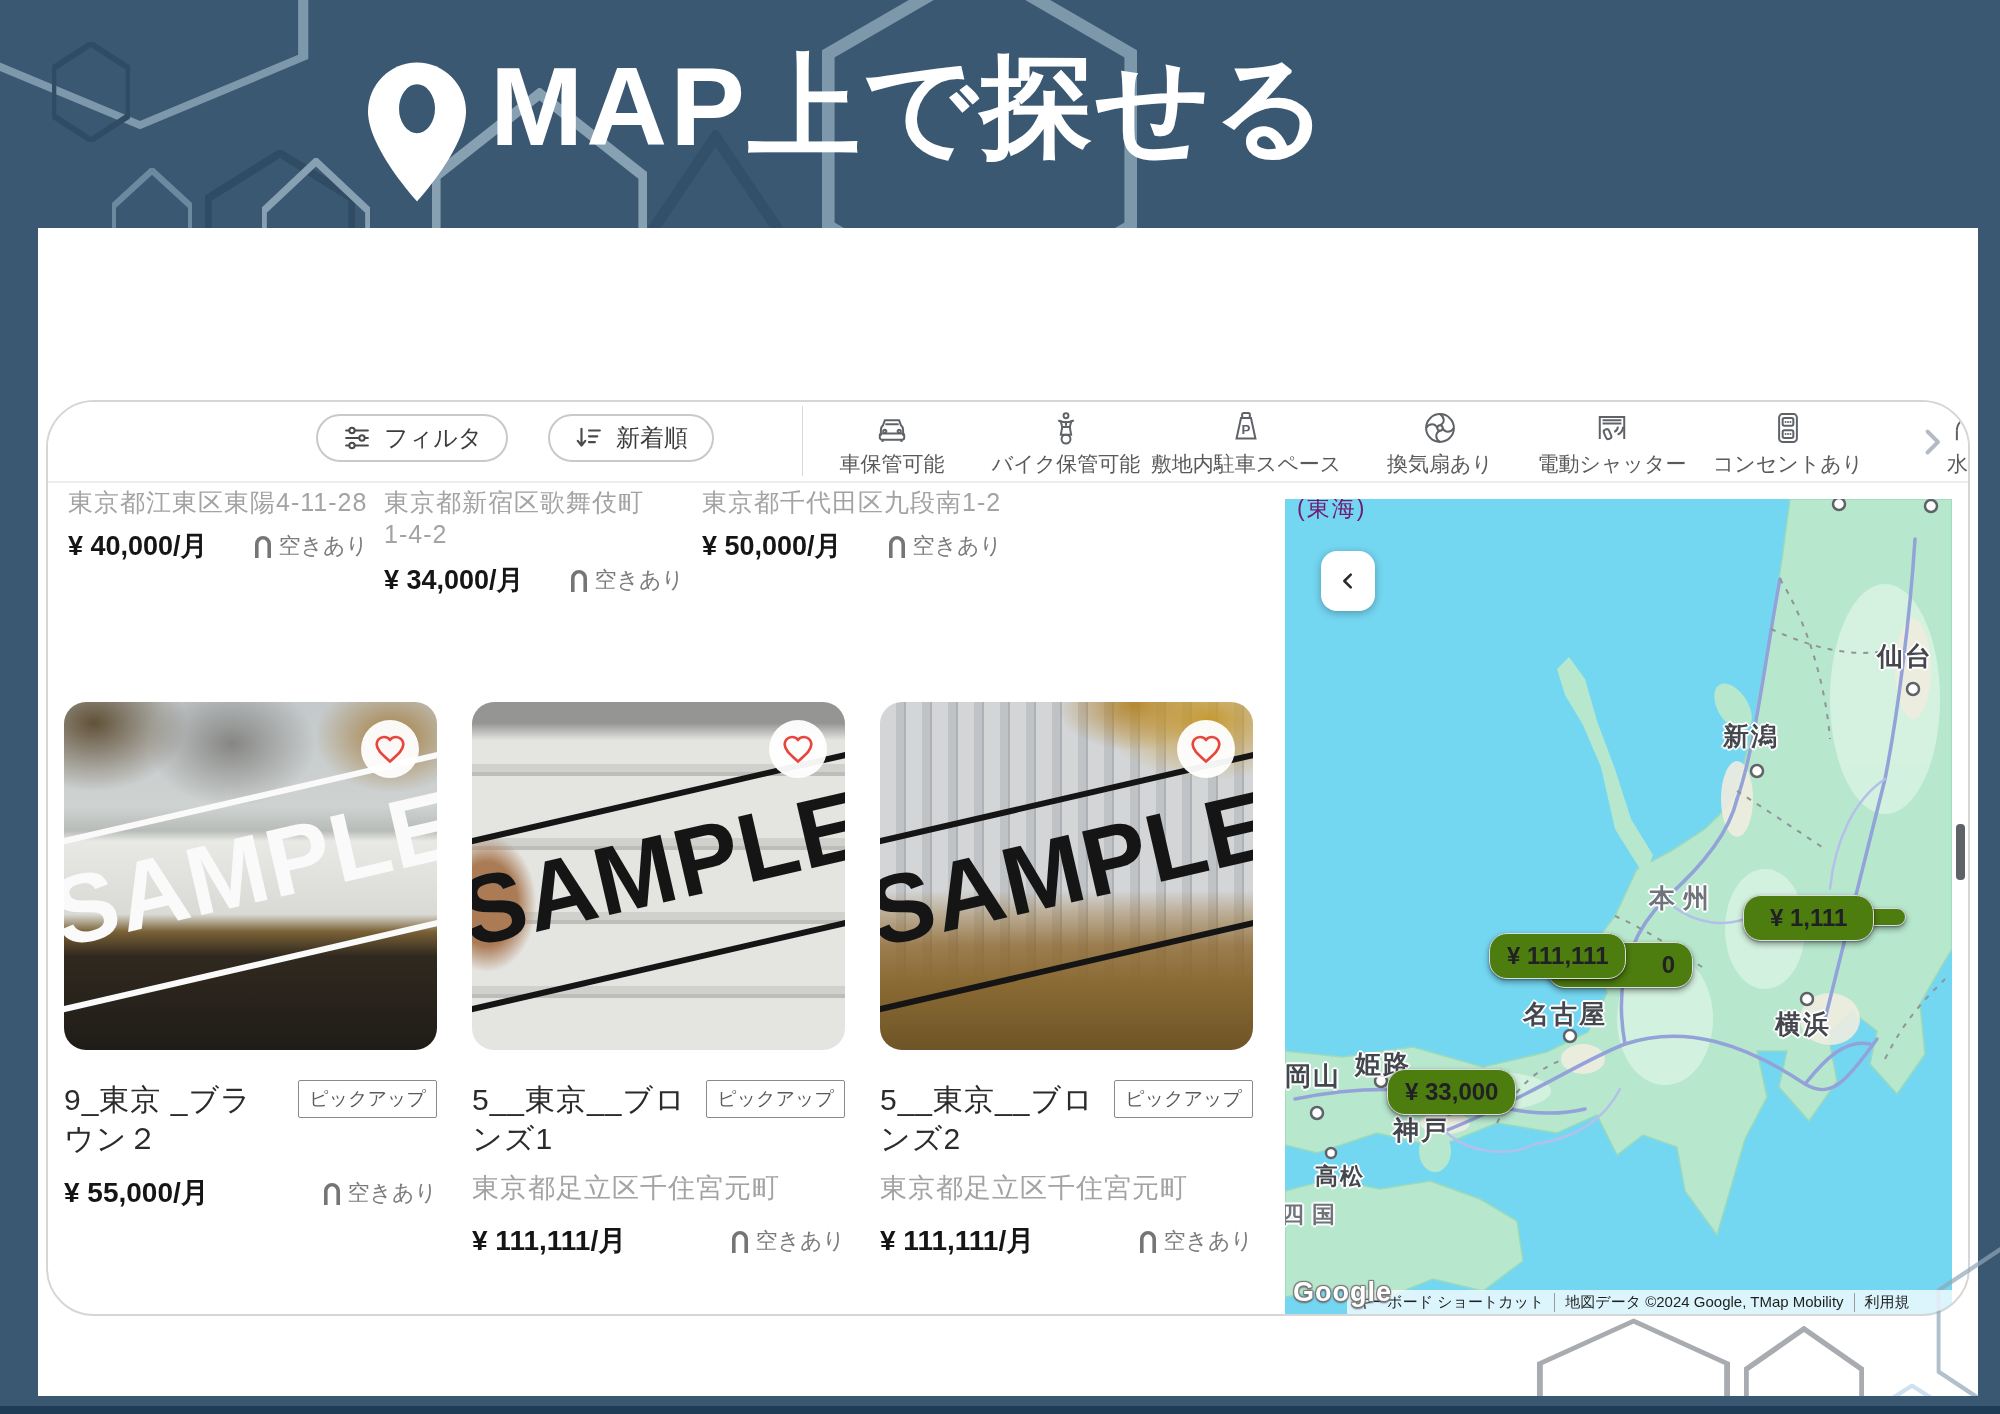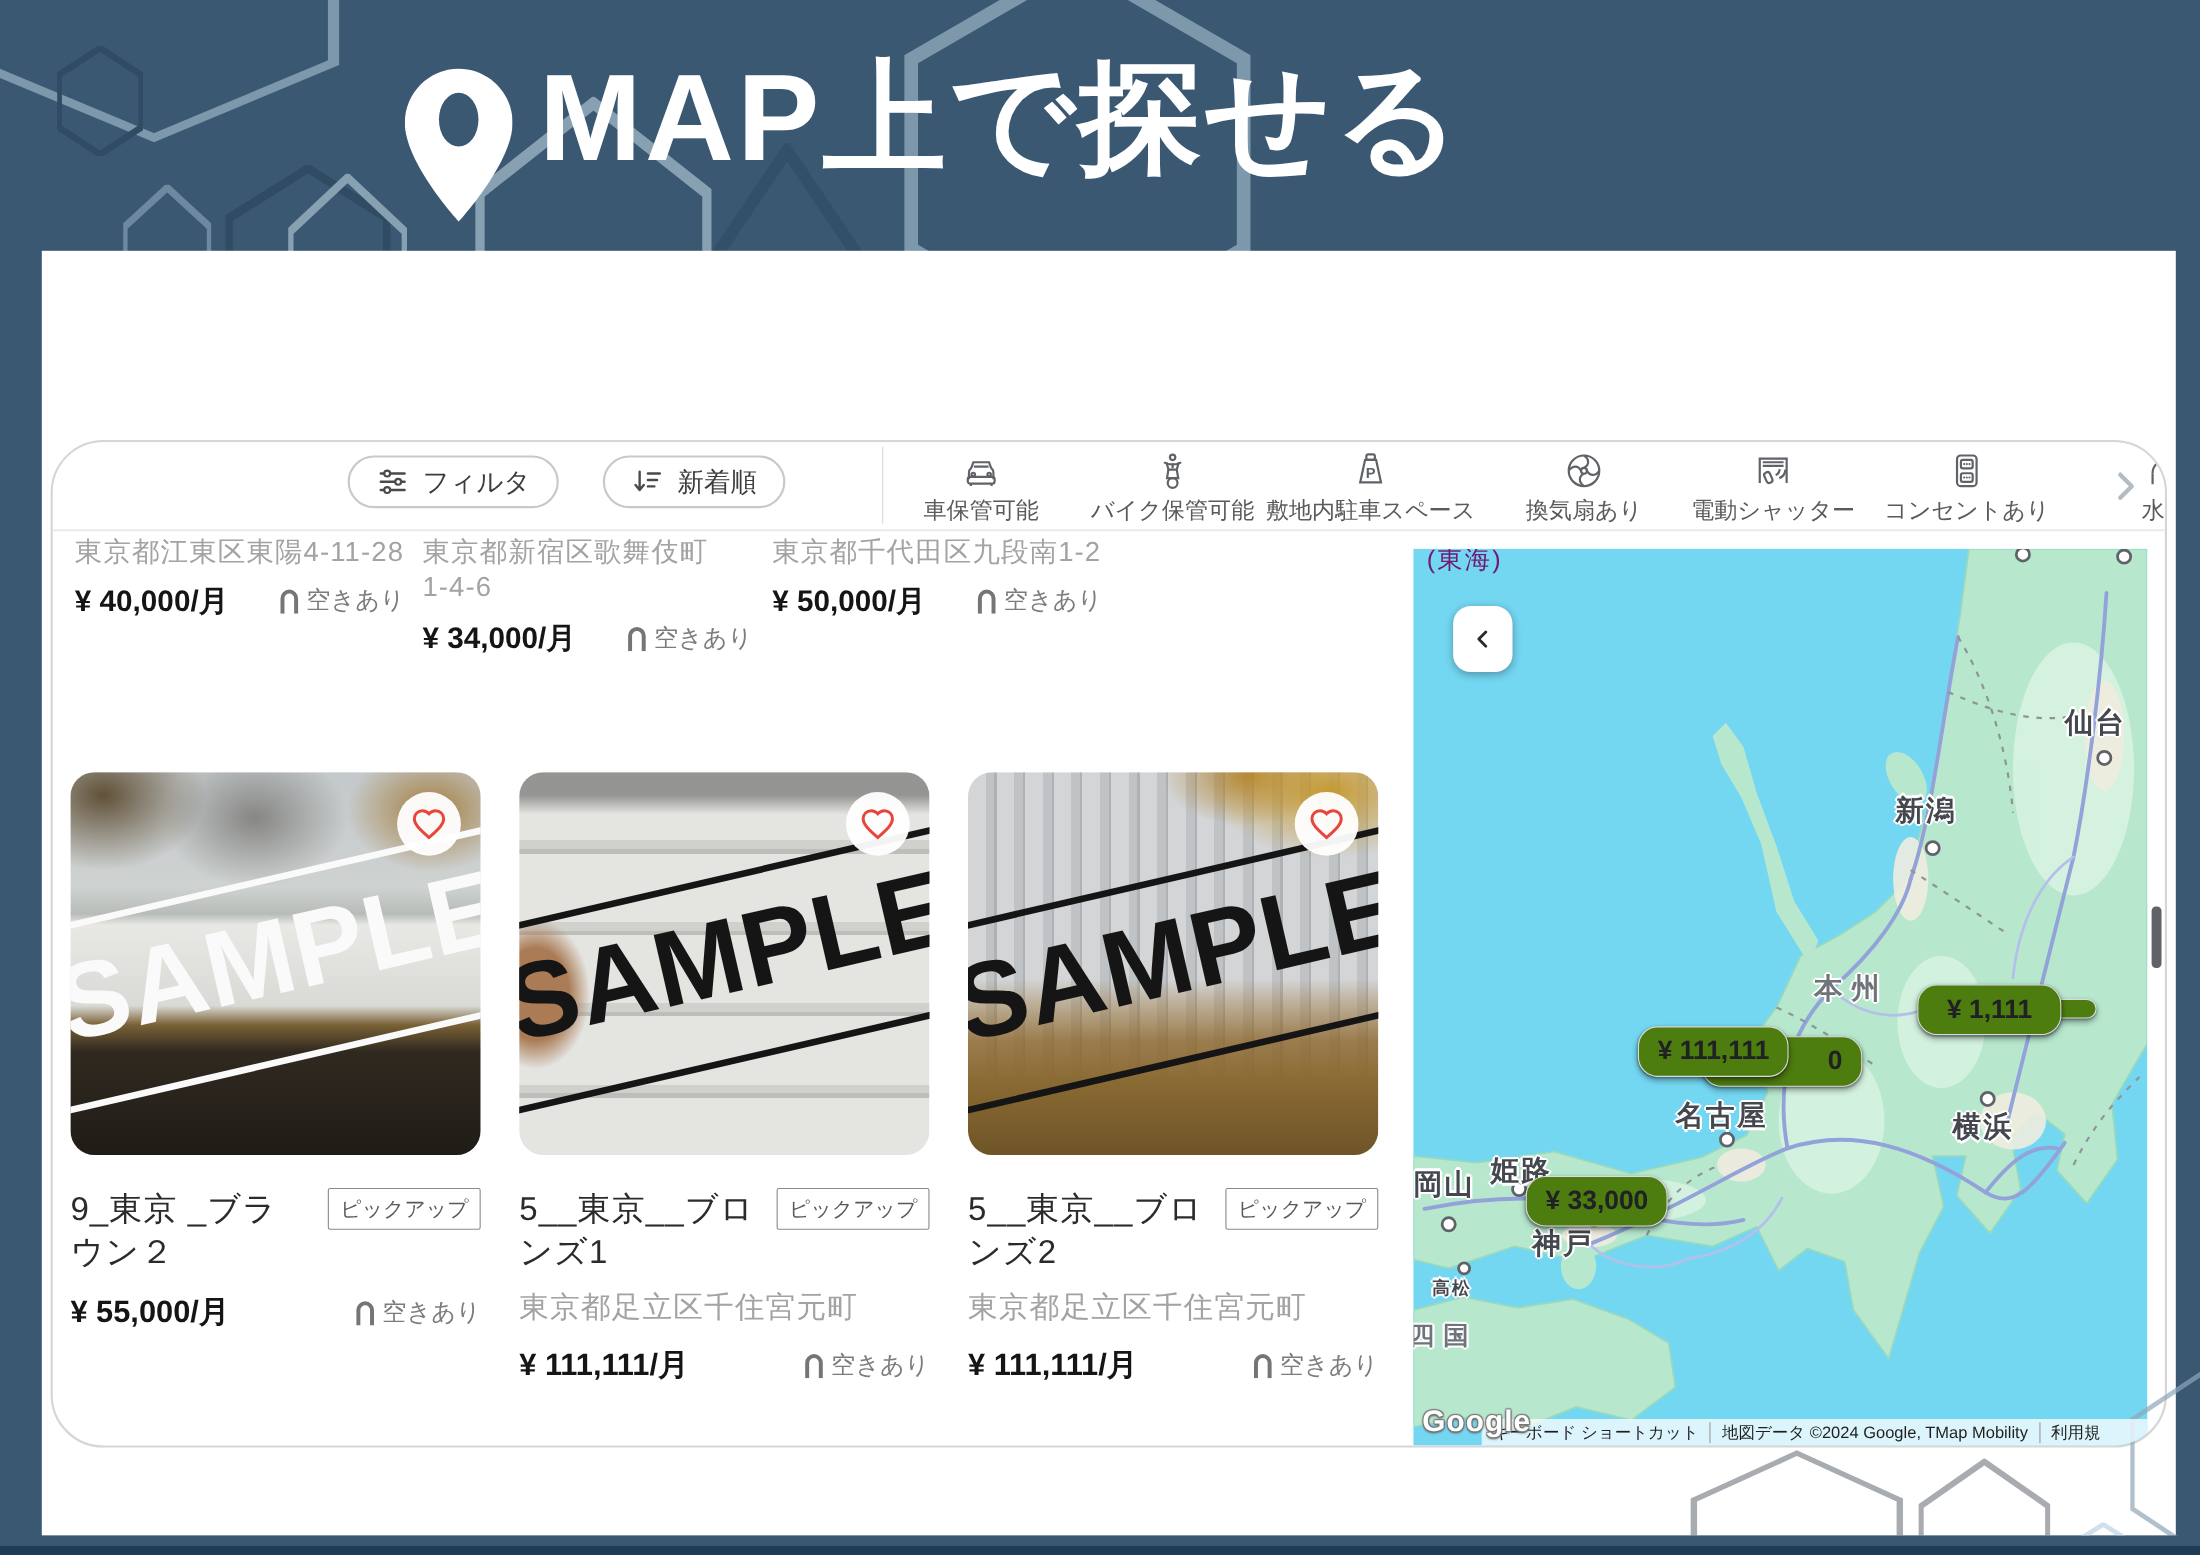--- a/index.html
+++ b/index.html
@@ -266,21 +266,21 @@
           <span class="price">¥ 40,000/月</span>
           <span class="vac">
             <svg width="20" height="24" viewBox="0 0 20 24">
                 <path d="M2 24V10a8 8 0 0 1 16 0v14h-3.6V10a4.4 4.4 0 0 0-8.8 0v14z" fill="#757575"></path>
               </svg>
             <span>空きあり</span>
           </span>
         </div>
       </div>
       <div class="tl" style="left:336px;top:84px;">
-        <div class="addr wrap">東京都新宿区歌舞伎町1-4-6</div>
+        <div class="addr wrap">東京都新宿区歌舞伎町1-4-2</div>
         <div class="prow" style="margin-top:12px;">
           <span class="price">¥ 34,000/月</span>
           <span class="vac">
             <svg width="20" height="24" viewBox="0 0 20 24">
                 <path d="M2 24V10a8 8 0 0 1 16 0v14h-3.6V10a4.4 4.4 0 0 0-8.8 0v14z" fill="#757575"></path>
               </svg>
             <span>空きあり</span>
           </span>
         </div>
       </div>
@@ -463,21 +463,21 @@
           </svg>
         </div>
 
         <div class="city" style="left:438px;top:220px;">新潟</div>
         <div class="city" style="left:592px;top:140px;">仙台</div>
         <div class="city" style="left:490px;top:508px;">横浜</div>
         <div class="city" style="left:238px;top:498px;">名古屋</div>
         <div class="city" style="left:0px;top:560px;">岡山</div>
         <div class="city" style="left:70px;top:548px;">姫路</div>
         <div class="city" style="left:108px;top:614px;">神戸</div>
-        <div class="city" style="left:17px;top:662px;font-size:16px;">高松</div>
+        <div class="city" style="left:30px;top:662px;font-size:23px;">高松</div>
         <div class="city geo" style="left:364px;top:382px;">本州</div>
         <div class="city geo" style="left:-4px;top:700px;font-size:23px;">四国</div>
 
         <div class="marker-wrap" style="left:102px;top:570px;">
           <div class="marker front">¥ 33,000</div>
         </div>
         <div class="marker-wrap" style="left:204px;top:434px;">
           <div class="marker back" style="left:58px;top:9px;width:110px;text-align:right;">0</div>
           <div class="marker front">¥ 111,111</div>
         </div>

